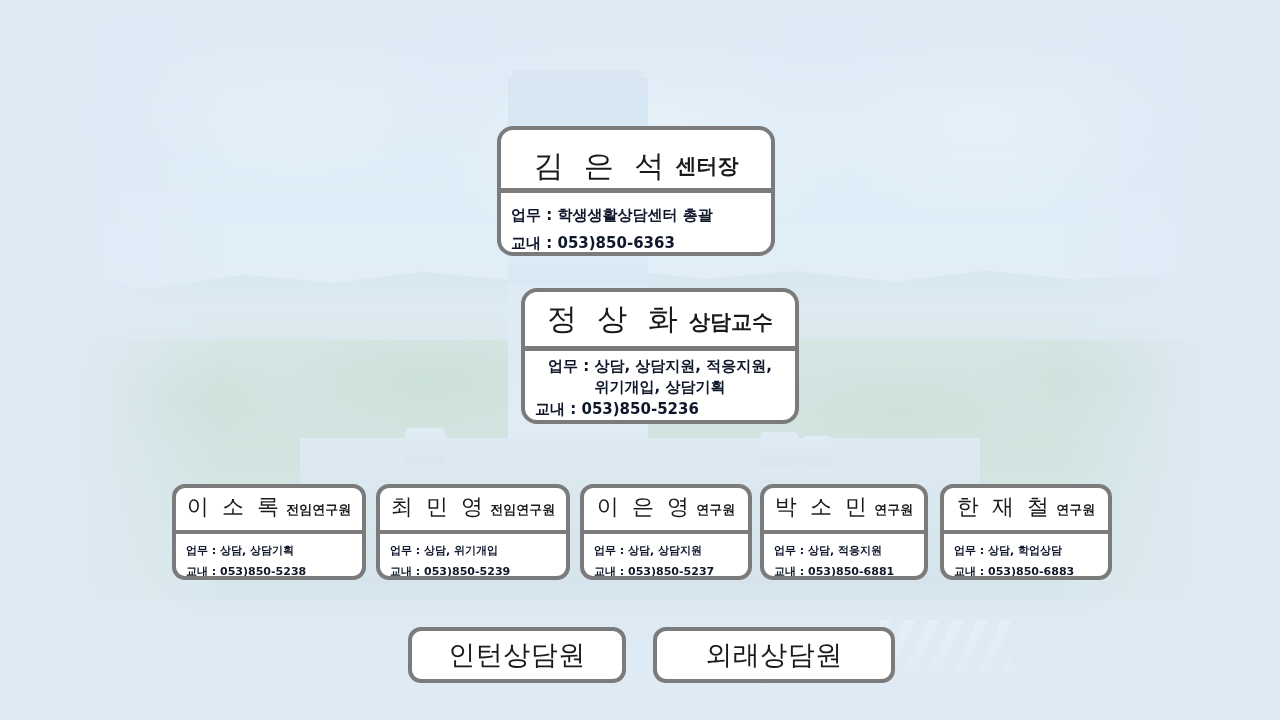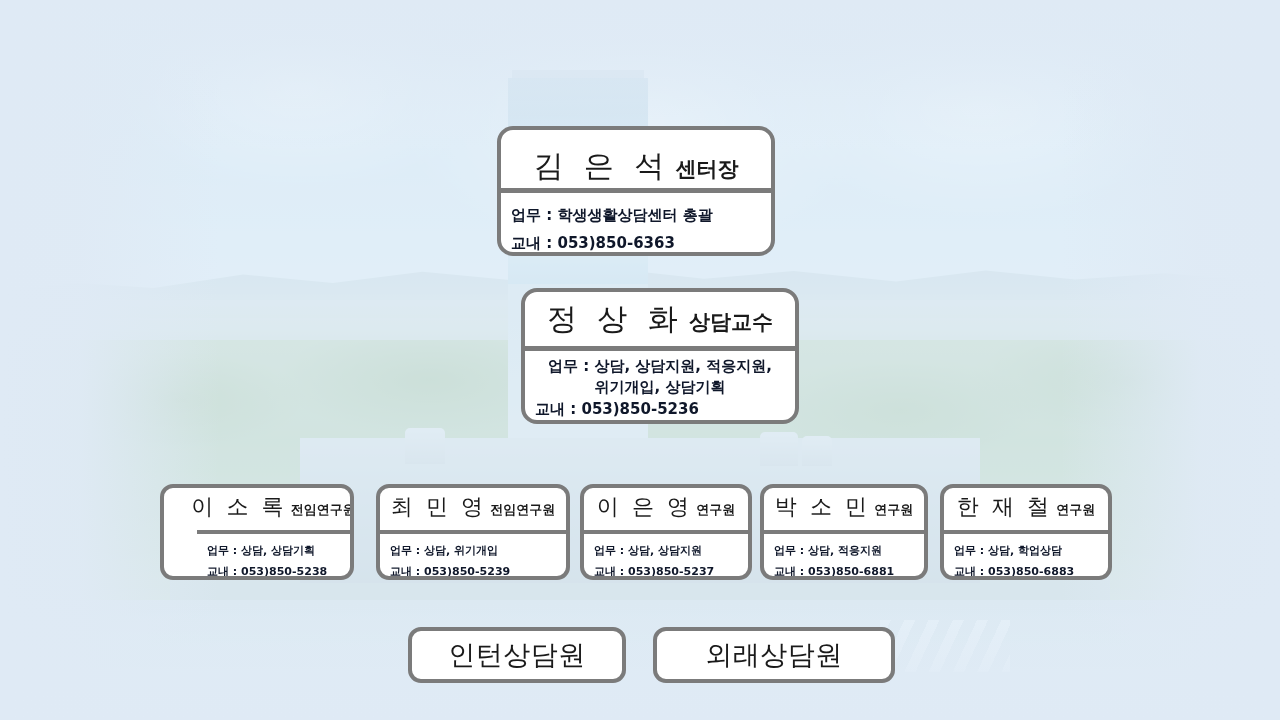--- a/index.html
+++ b/index.html
@@ -191,21 +191,21 @@
     color: #0f172a;
     font-weight: 700;
   }
 
   
   #card-center-director {
     left: 497px; top: 126px;
     width: 278px; height: 130px;
     border-radius: 16px;
   }
-  #card-center-director .card-head { height: 56px; padding-top: 16px; }
+  #card-center-director .card-head { height: 56px; padding-top: 16px; align-items: center; }
   #card-center-director .card-name  { font-size: 30px; }
   #card-center-director .card-title { font-size: 21px; margin-left: 6px; }
   #card-center-director .card-divider { height: 5px; margin-top: 2px; }
   #card-center-director .card-body { padding: 9px 0 0 10px; font-size: 15px; line-height: 1.85; }
 
   
   #card-counseling-professor {
     left: 521px; top: 288px;
     width: 278px; height: 136px;
     border-radius: 16px;
@@ -223,21 +223,21 @@
     top: 484px;
     height: 96px;
     border-radius: 13px;
   }
   .staff-card .card-head { height: 42px; padding-top: 4px; }
   .staff-card .card-name  { font-size: 22px; letter-spacing: .14em; }
   .staff-card .card-title { font-size: 13px; margin-left: 4px; }
   .staff-card .card-divider { height: 4px; }
   .staff-card .card-body { padding: 6px 0 0 10px; font-size: 11px; line-height: 1.95; }
 
-  #card-staff-0 { left: 160px; width: 194px; padding-left: 33px; }
+  #card-staff-0 { left: 172px; width: 194px; }
   #card-staff-1 { left: 376px; width: 194px; }
   #card-staff-2 { left: 580px; width: 172px; }
   #card-staff-3 { left: 760px; width: 168px; }
   #card-staff-4 { left: 940px; width: 172px; }
 
   
   .plain-card {
     top: 627px;
     height: 56px;
     border-radius: 13px;

